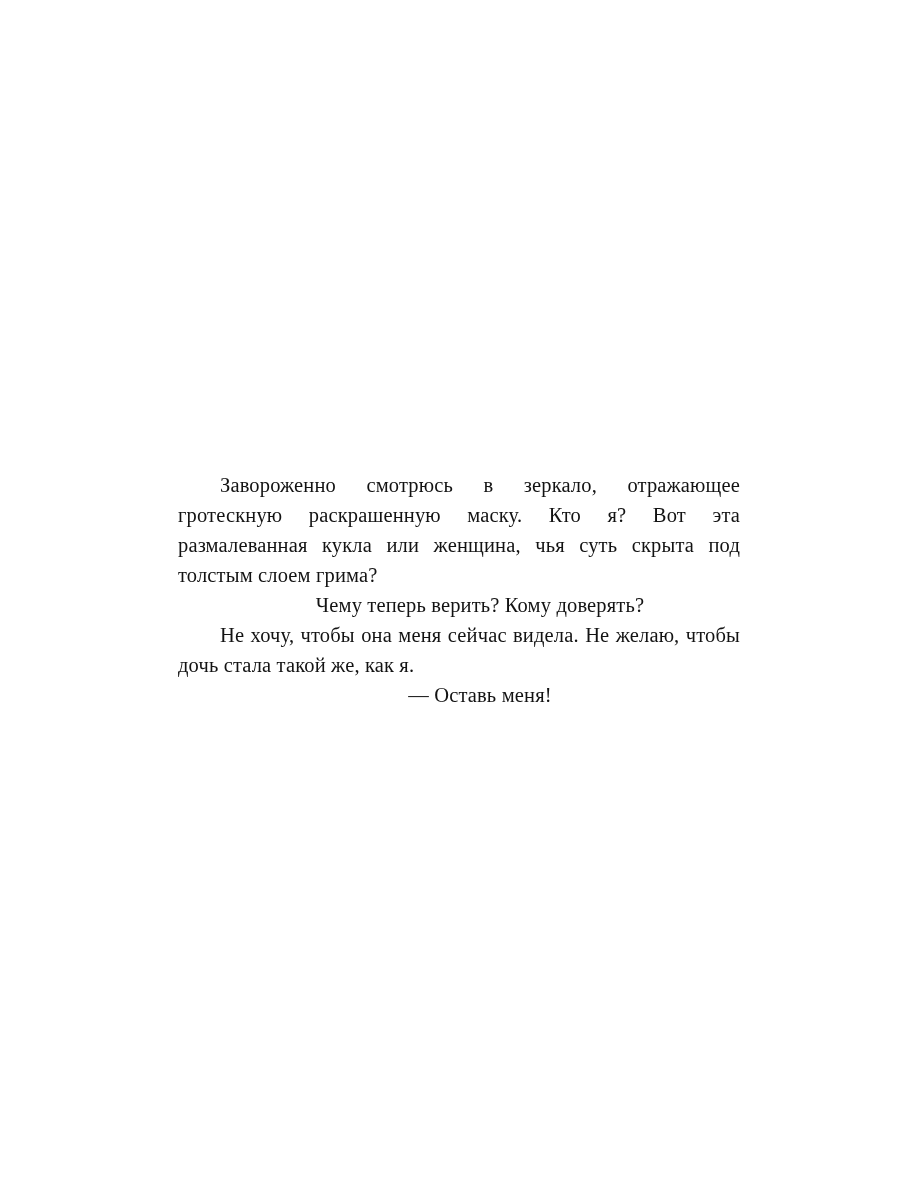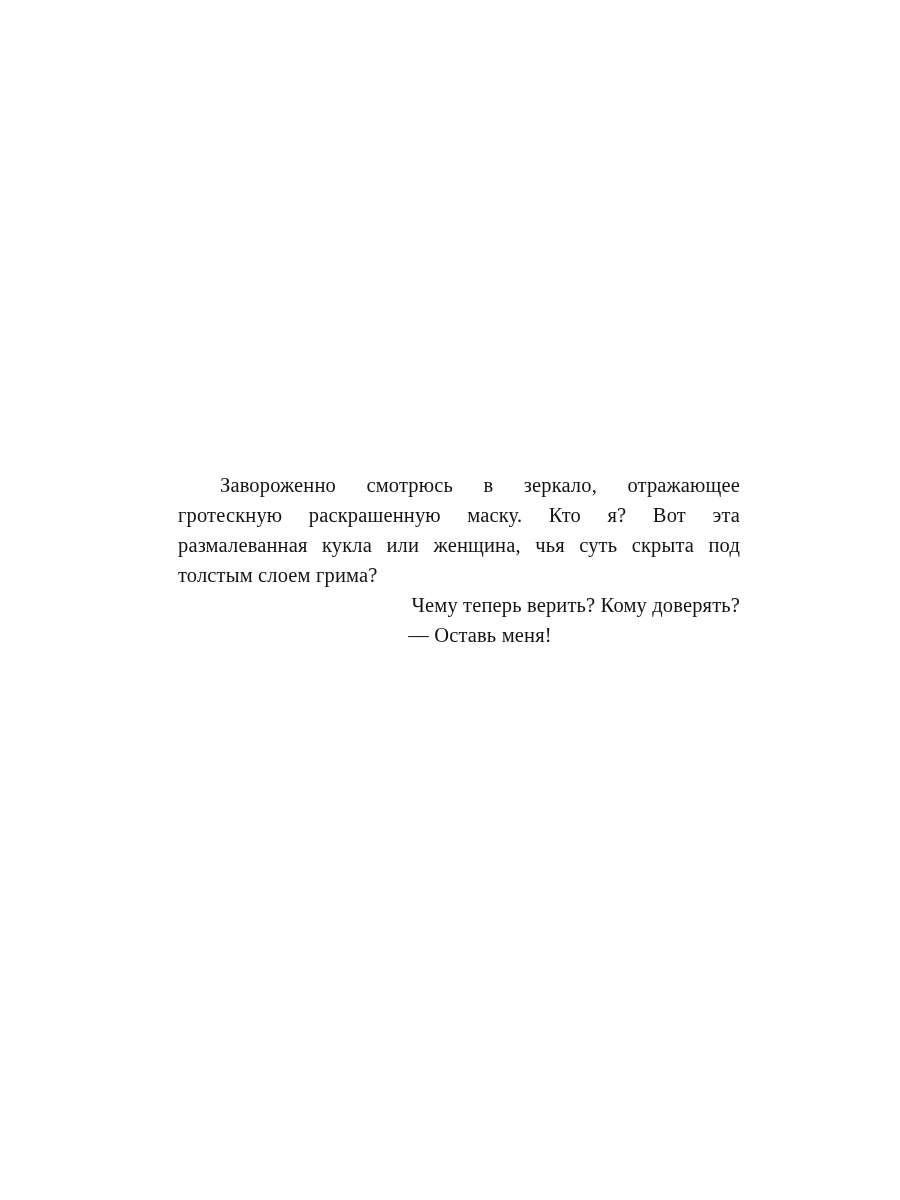--- a/index.html
+++ b/index.html
@@ -31,29 +31,30 @@
     font-size: 20.5px;
     line-height: 30px;
     text-align: justify;
     text-justify: inter-word;
     text-indent: 42px;
     color: #131313;
     letter-spacing: 0.15px;
     hyphens: manual;
   }
   .para.last-line-left {
-    text-align: right;
+    text-align: center;
   }
   .para.dash-line {
     text-indent: 42px;
     text-align: center;
   }
 </style>
 </head>
 <body>
 
 <div class="page">
   <div class="text-block">
     <p class="para">Завороженно смотрюсь в зеркало, отражающее гротескную раскрашенную маску. Кто я? Вот эта размалеванная кукла или женщина, чья суть скрыта под толстым слоем грима?</p>
     <p class="para last-line-left">Чему теперь верить? Кому доверять?</p>
+    <p class="para">Не хочу, чтобы она меня сейчас видела. Не желаю, чтобы дочь стала такой же, как я.</p>
     <p class="para dash-line">— Оставь меня!</p>
   </div>
 </div>
 
 </body></html>

